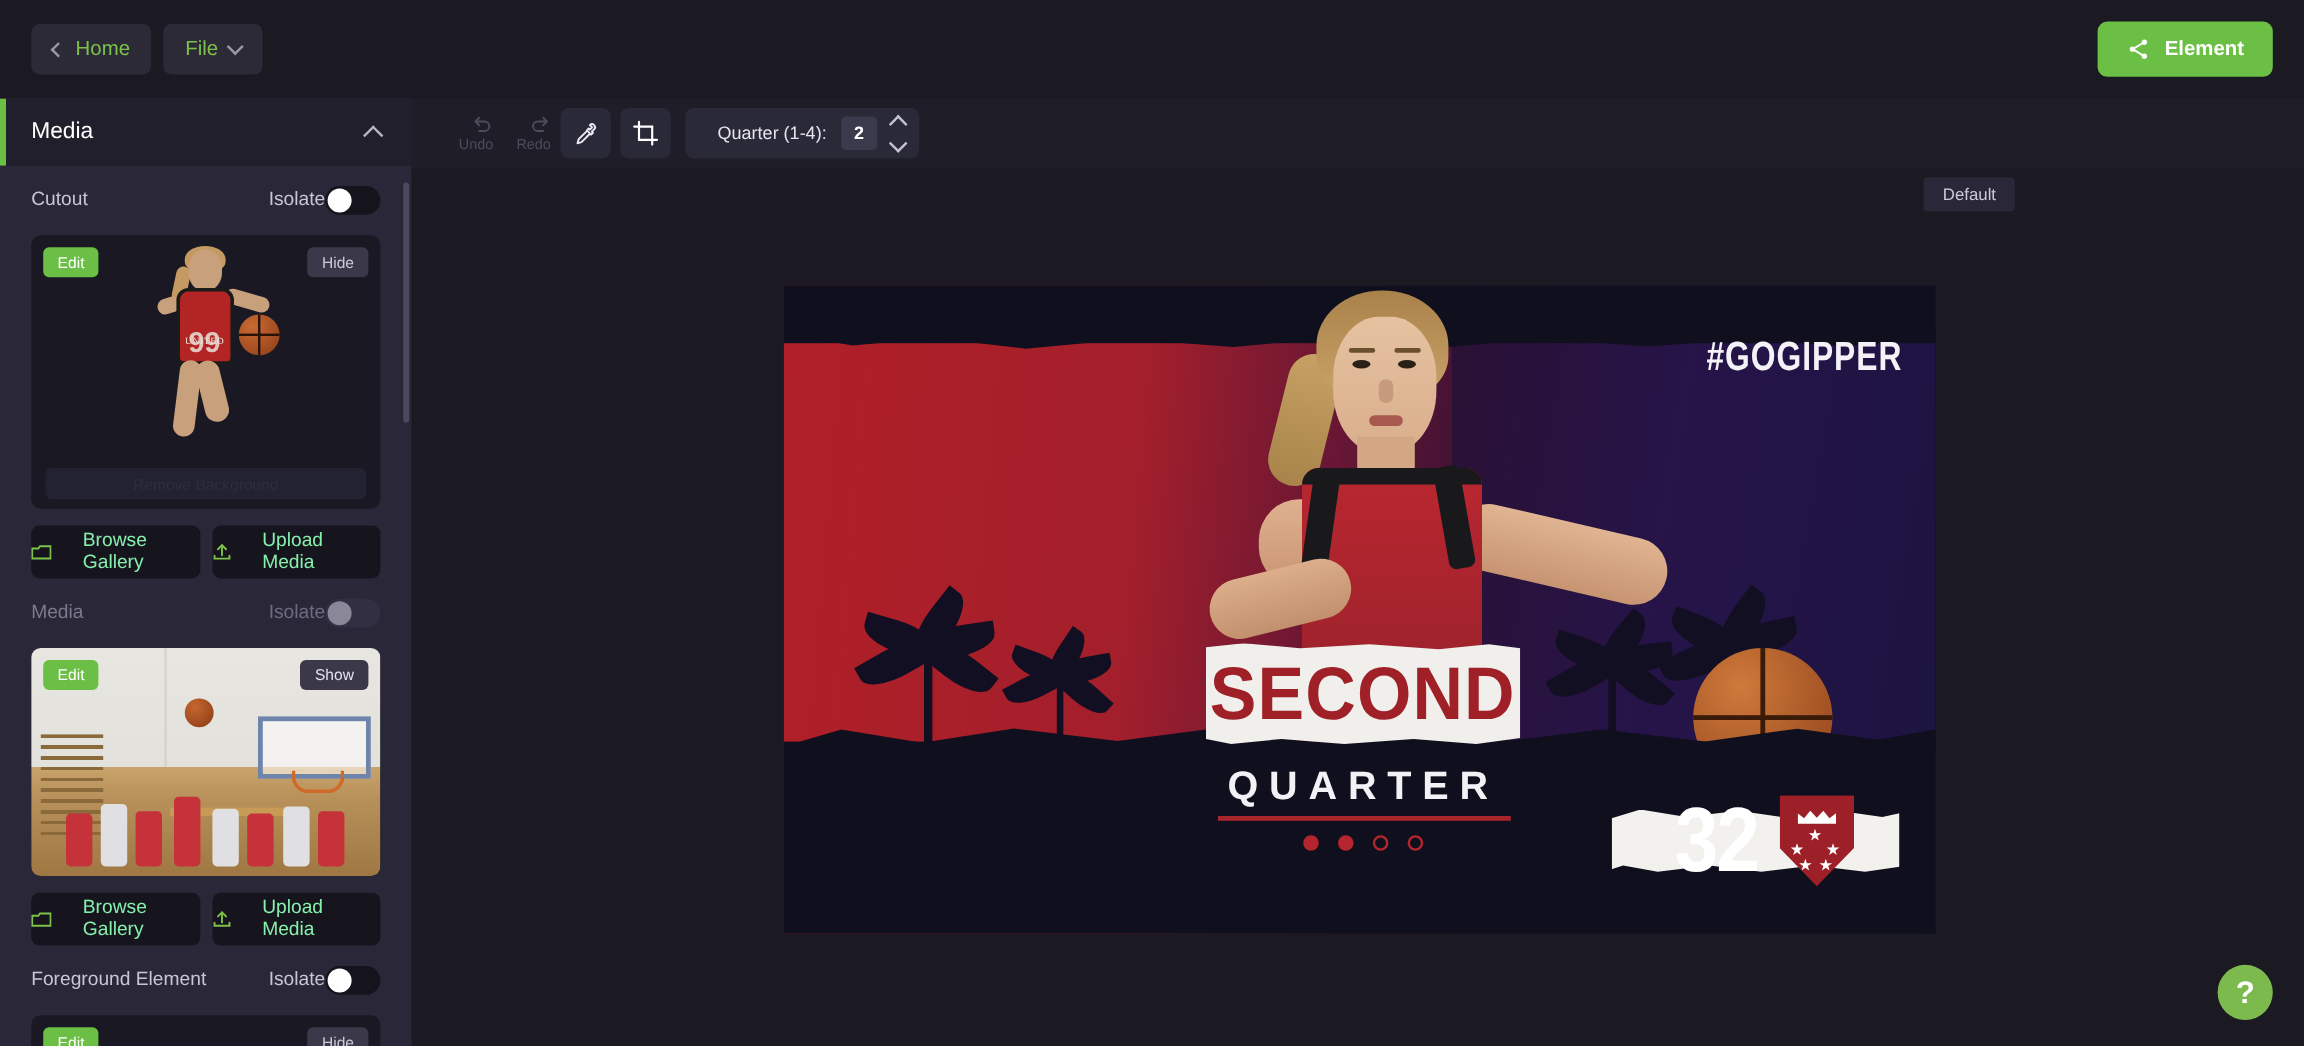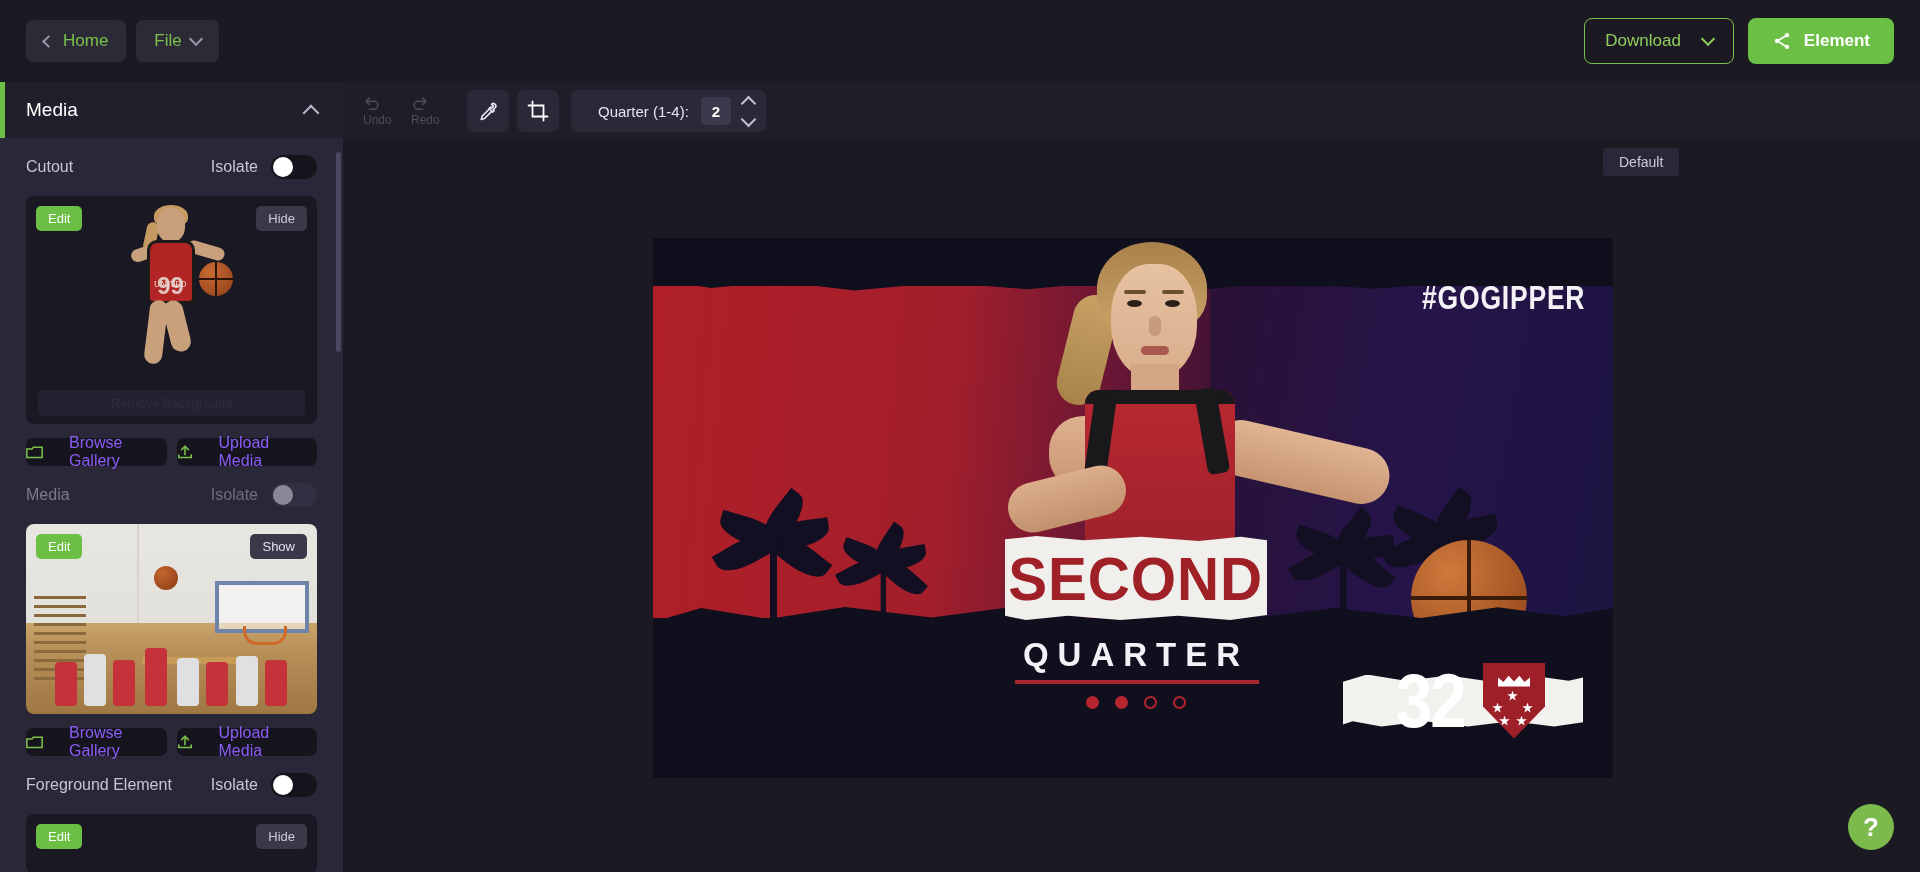--- a/index.html
+++ b/index.html
@@ -60,21 +60,21 @@
     margin-left: auto; display:inline-block; width: 12px; height: 12px;
     border-left: 2px solid #b9b7c6; border-top: 2px solid #b9b7c6;
     transform: rotate(45deg); margin-bottom:-5px;
   }
   .panel-body { padding: 0 26px; }
   .layer-row {
     display: flex; align-items: center; height: 58px;
   }
   .layer-name { color: #c8c6d4; font-size: 16px; }
   .layer-name.dim { color: #7c7a8c; }
-  .iso-wrap { margin-left: auto; display: flex; align-items: center; gap: 13px; }
+  .iso-wrap { margin-left: auto; display: flex; align-items: center; }
   .iso-label { color: #c8c6d4; font-size: 16px; }
   .iso-label.dim { color: #6e6c80; }
   .toggle {
     width: 46px; height: 24px; border-radius: 12px; background: #15141d;
     position: relative; cursor: pointer;
   }
   .toggle .knob {
     position: absolute; left: 2px; top: 2px; width: 20px; height: 20px;
     border-radius: 50%; background: #ffffff;
   }
@@ -94,23 +94,23 @@
   .pill.edit { left: 10px; background: #6bbf45; color: #fff; }
   .pill.hide { right: 10px; background: #3a3849; color: #ccc9d8; }
   .pill.show { right: 10px; background: #3a3849; color: #e3e1ec; }
   .remove-bg {
     position: absolute; left: 12px; right: 12px; bottom: 8px; height: 26px;
     border-radius: 5px; background: #232230; color: #2e2d3c;
     font-size: 13px; display: flex; align-items: center; justify-content: center;
   }
   .btn-pair { display: flex; gap: 10px; margin-top: 14px; }
   .btn-media {
-    flex: 1; height: 28px; border-radius: 7px; background: #16151e;
+    flex: 1; height: 44px; border-radius: 7px; background: #16151e;
     display: flex; align-items: center; justify-content: center; gap: 26px;
-    color: #8b5cf6; font-size: 16px; cursor: pointer;
+    color: #86efac; font-size: 16px; cursor: pointer;
   }
   .scrollbar {
     position: absolute; right: 2px; top: 70px; width: 5px; height: 200px;
     background: #4b4860; border-radius: 3px;
   }
 
   
   .cutout-art { position: absolute; left: 0; top: 0; width: 100%; height: 100%; }
   .player-mini {
     position: absolute; left: 50%; top: 12px; transform: translateX(-50%);
@@ -166,21 +166,21 @@
   .gym .pl.f { left: 62%; height: 44px; }
   .gym .pl.g { left: 72%; height: 50px; background:#e0e0e2; }
   .gym .pl.h { left: 82%; height: 46px; }
 
   
   .editor-toolbar {
     position: absolute; left: 343px; top: 82px; right: 0; height: 58px;
     background: #1e1d28; display: flex; align-items: center; padding: 0 20px;
   }
   .tb-btn {
-    display: flex; flex-direction: column; align-items: flex-start; justify-content: center;
+    display: flex; flex-direction: column; align-items: flex-end; justify-content: center;
     gap: 2px; min-width: 48px; height: 44px; border-radius: 6px; cursor: pointer;
     color: #5b5968; font-size: 12px;
   }
   .tb-btn.disabled { color: #4e4c5b; }
   .tool-sq {
     width: 42px; height: 42px; border-radius: 7px; background: #2a2937;
     display: flex; align-items: center; justify-content: center; cursor: pointer;
     margin-left: 8px;
   }
   .quarter-field {
@@ -378,24 +378,20 @@
       <div class="nav-btn">
         <span class="chev-left"></span>
         <span>Home</span>
       </div>
       <div class="nav-btn">
         <span>File</span>
         <span class="chev-down"></span>
       </div>
     </div>
     <div class="topbar-right">
-      <div class="btn-download">
-        <span>Download</span>
-        <span class="chev-down"></span>
-      </div>
       <div class="btn-publish">
         <span>
           <svg width="20" height="20" viewBox="0 0 24 24" fill="none" stroke="#fff" stroke-width="2" stroke-linecap="round" stroke-linejoin="round">
             <circle cx="18" cy="5" r="2.6" fill="#fff" stroke="none"></circle>
             <circle cx="6" cy="12" r="2.6" fill="#fff" stroke="none"></circle>
             <circle cx="18" cy="19" r="2.6" fill="#fff" stroke="none"></circle>
             <line x1="8.3" y1="10.8" x2="15.7" y2="6.3"></line>
             <line x1="8.3" y1="13.2" x2="15.7" y2="17.7"></line>
           </svg>
         </span>

